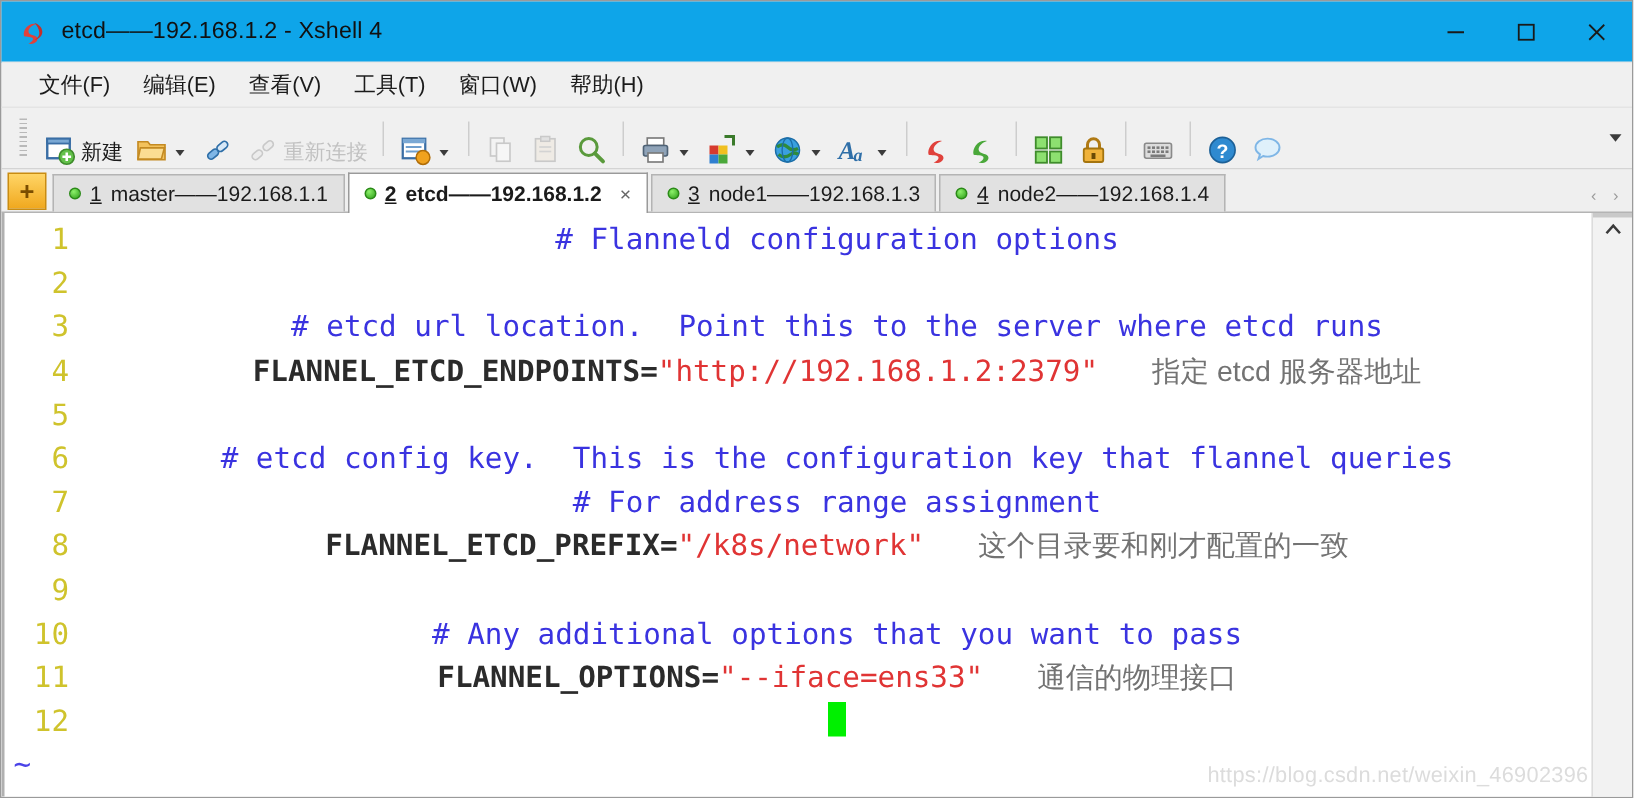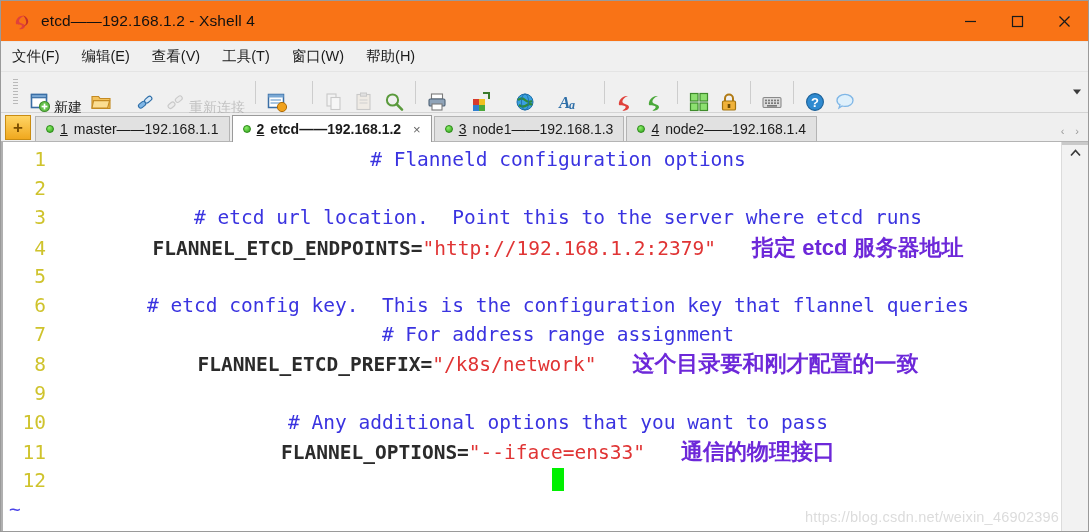--- a/index.html
+++ b/index.html
@@ -13,21 +13,21 @@
     width: 1089px; height: 532px;
     display: flex; flex-direction: column;
     background: #f0f0f0;
     border: 1px solid #9a9a9a;
     position: relative;
   }
 
   
   .titlebar {
     height: 41px; flex: 0 0 41px;
-    background: #f97316;
+    background: #0ea5e9;
     display: flex; align-items: center;
     border-bottom: 1px solid #e8e8e8;
   }
   .app-icon {
     width: 20px; height: 20px; margin-left: 11px; margin-right: 9px;
     position: relative; flex: 0 0 20px;
   }
   .app-icon svg { display: block; }
   .title-text {
     font-size: 15.5px; color: #111; letter-spacing: .1px;
@@ -38,21 +38,21 @@
     width: 47px; height: 41px;
     display: flex; align-items: center; justify-content: center;
     color: #1a1a1a;
   }
 
   
   .menubar {
     height: 30px; flex: 0 0 30px;
     background: #f0f0f0;
     display: flex; align-items: center;
-    padding-left: 0;
+    padding-left: 14px;
     border-bottom: 1px solid #e4e4e4;
   }
   .menu-item {
     font-size: 14.5px; color: #1b1b1b;
     padding: 3px 11px; white-space: nowrap;
   }
 
   
   .toolbar {
     height: 41px; flex: 0 0 41px;
@@ -61,21 +61,21 @@
     padding-left: 12px; padding-right: 4px;
     border-bottom: 1px solid #d4d4d4;
     position: relative;
   }
   .tb-grip {
     width: 5px; height: 26px; margin-right: 7px;
     background-image: repeating-linear-gradient(to bottom, #b9b9b9 0 1px, transparent 1px 3px);
     flex: 0 0 5px;
   }
   .tb-btn {
-    height: 31px; display: flex; align-items: flex-end;
+    height: 31px; display: flex; align-items: center;
     padding: 0 3px; gap: 3px; border: 1px solid transparent;
     border-radius: 2px; cursor: default; margin-top: 20px;
   }
   .tb-btn.disabled { opacity: .45; }
   .tb-label { font-size: 14px; color: #1b1b1b; white-space: nowrap; }
   .tb-label.gray { color: #8a8a8a; }
   .tb-caret {
     width: 0; height: 0; margin: 0 3px 0 2px;
     border-left: 3.5px solid transparent;
     border-right: 3.5px solid transparent;
@@ -156,22 +156,22 @@
   .ltilde { width: 52px; flex: 0 0 52px; text-align: left; color: #4a43e8; padding-left: 6px; }
   .code { flex: 1 1 auto; text-align: center; }
   .c-comment { color: #3a33e0; }
   .c-plain  { color: #2b2b2b; font-weight: bold; }
   .c-string { color: #e03434; }
   .cursor {
     display: inline-block; width: 12px; height: 23px;
     background: #00f000; vertical-align: -4px;
   }
   .annot {
-    color: #6d28d9; font-family: "Liberation Sans", sans-serif;
-    font-size: 22px; margin-left: 36px; font-weight: 700;
+    color: #737373; font-family: "Liberation Sans", sans-serif;
+    font-size: 19px; margin-left: 36px; font-weight: 400;
   }
 
   
   .vscroll {
     width: 27px; flex: 0 0 27px;
     background: #f2f2f2; border-left: 1px solid #dcdcdc;
     display: flex; flex-direction: column; align-items: center;
     position: relative;
   }
   .vscroll .sb-arrow {

